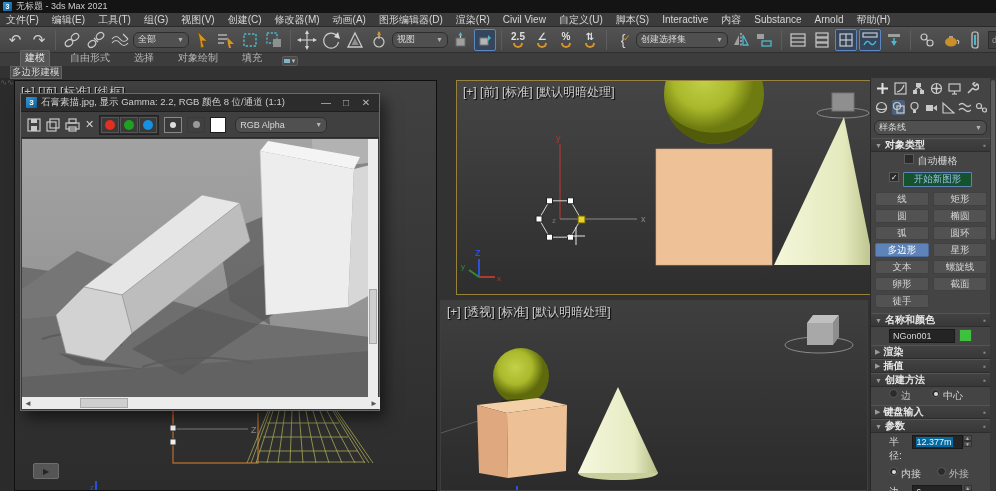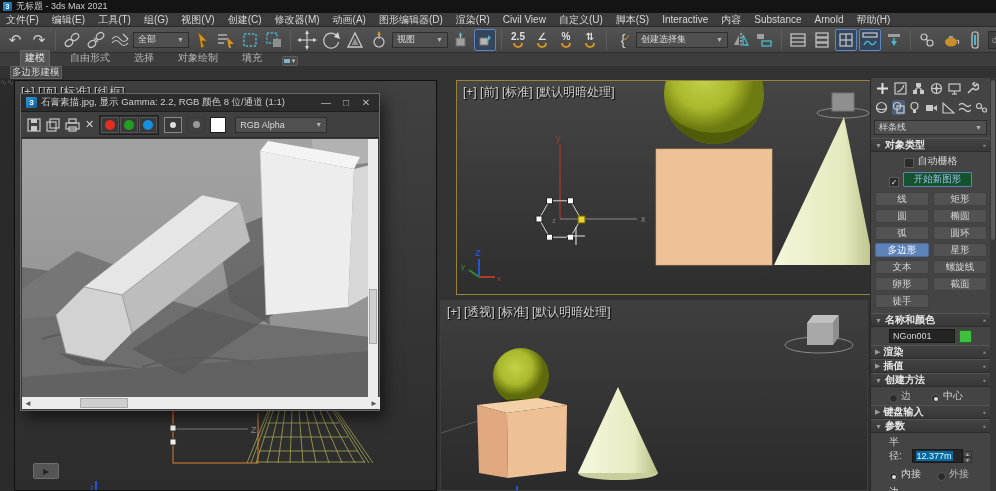--- a/index.html
+++ b/index.html
@@ -16,21 +16,21 @@
   #menubar { position:absolute; left:0; top:13px; width:996px; height:14px; background:#3c3c3c; border-bottom:1px solid #2a2a2a; display:flex; align-items:center; padding:0 6px; gap:13px; }
   #menubar span { color:#d6d6d6; font-size:10px; white-space:nowrap; }
 
   
   #toolbar { position:absolute; left:0; top:27px; width:996px; height:26px; background:linear-gradient(#535353,#454545); border-bottom:1px solid #2f2f2f; display:flex; align-items:center; padding:0 4px; gap:2px; overflow:hidden; }
   .tb { width:22px; height:22px; display:flex; align-items:center; justify-content:center; border-radius:2px; flex:0 0 auto; position:relative; }
   .tb svg { display:block; }
   .tb.frame { border:1px solid #5d87c0; background:#35465c; }
   .tsep { width:1px; height:20px; background:#383838; border-right:1px solid #5d5d5d; margin:0 3px; flex:0 0 auto; }
   .tglyph { font-size:15px; color:#d0d0d0; line-height:1; }
-  .dd { height:16px; background:#505050; border:1px solid #2e2e2e; border-radius:0; color:#d8d8d8; font-size:9px; display:flex; align-items:center; padding:0 4px; gap:14px; flex:0 0 auto; }
+  .dd { height:16px; background:#505050; border:1px solid #2e2e2e; border-radius:6px; color:#d8d8d8; font-size:9px; display:flex; align-items:center; padding:0 4px; gap:14px; flex:0 0 auto; }
   .dd .caret { color:#b5b5b5; font-size:7px; }
   .snapwrap { display:flex; flex-direction:column; align-items:center; line-height:1;text-align:center; }
   .snapnum { color:#e0e0e0; font-size:10px; font-weight:bold; }
   .snaparc { width:10px; height:5px; border:2px solid #d79422; border-top:none; border-radius:0 0 8px 8px; margin-top:1px; }
   .bracecheck { position:relative; color:#d0d0d0; font-size:14px; }
   #proj-path { margin-left:auto; color:#9a9a9a; font-size:9px; background:#3d3d3d; border:1px solid #2c2c2c; height:18px; display:flex; align-items:center; padding:0 3px; min-width:34px; flex:0 0 auto; }
 
   
   #ribbon { position:absolute; left:0; top:53px; width:996px; height:13px; background:#3d3d3d; display:flex; align-items:flex-end; padding:0 0 0 20px; gap:16px; }
   #ribbon .rtab { color:#b5b5b5; font-size:10px; padding:0 4px 1px 4px; }
@@ -71,21 +71,21 @@
   
   #cmd { position:absolute; left:870px; top:78px; width:120px; height:451px; background:#444; border-left:1px solid #282828; overflow:hidden; font-size:10px; color:#d6d6d6; }
   #cmd .icons { display:flex; align-items:center; gap:3px; padding:3px 2px 1px 4px; }
   .cicon { width:15px; height:15px; display:flex; align-items:center; justify-content:center; border-radius:2px; }
   .cicon.active2 { background:rgba(80,120,170,.55); }
   #cat-dd { margin:4px 3px 3px 3px; height:15px; }
   .rollout { height:14px; background:linear-gradient(#424242,#383838); border-top:1px solid #545454; border-bottom:1px solid #2d2d2d; display:flex; align-items:center; gap:3px; padding:0 4px; }
   .rollout b { font-size:10px; color:#e6e6e6; font-weight:bold; flex:1; }
   .rollout .arr { color:#9a9a9a; font-size:7px; }
   .rollout .pin { color:#8a8a8a; font-size:8px; }
-  .crow { display:flex; align-items:flex-end; gap:4px; padding:2px 18px; }
+  .crow { display:flex; align-items:flex-start; gap:4px; padding:2px 18px; }
   .cb { width:10px; height:10px; background:#2b2b2b; border:1px solid #5a5a5a; display:flex; align-items:center; justify-content:center; color:#e8e8e8; font-size:8px; }
   .radio { width:9px; height:9px; border-radius:50%; background:#2b2b2b; border:1px solid #5a5a5a; display:flex; align-items:center; justify-content:center; }
   .radio.sel::after { content:""; width:4px; height:4px; border-radius:50%; background:#dcdcdc; }
   #shape-grid { display:grid; grid-template-columns:54px 54px; gap:3px 4px; padding:3px 4px 5px 4px; }
   .sbtn { height:14px; background:#525252; border:1px solid #414141; border-radius:2px; color:#d6d6d6; font-size:9.5px; display:flex; align-items:center; justify-content:center; }
   .sbtn.active { background:#5d83b8; border-color:#4a6b99; color:#fff; }
   .startshape { height:15px; flex:1; background:#14532d; border:1px solid #5d83b8; border-radius:1px; color:#9fc0e8; font-size:9.5px; display:flex; align-items:center; justify-content:center; }
   .field { background:#242424; border:1px solid #191919; color:#d6d6d6; font-size:9px; height:14px; display:flex; align-items:center; padding:0 3px; }
   .spin { display:flex; flex-direction:column; width:9px; }
   .spin i { font-style:normal; color:#b0b0b0; font-size:5px; line-height:4px; text-align:center; background:#4e4e4e; border:1px solid #333; }

